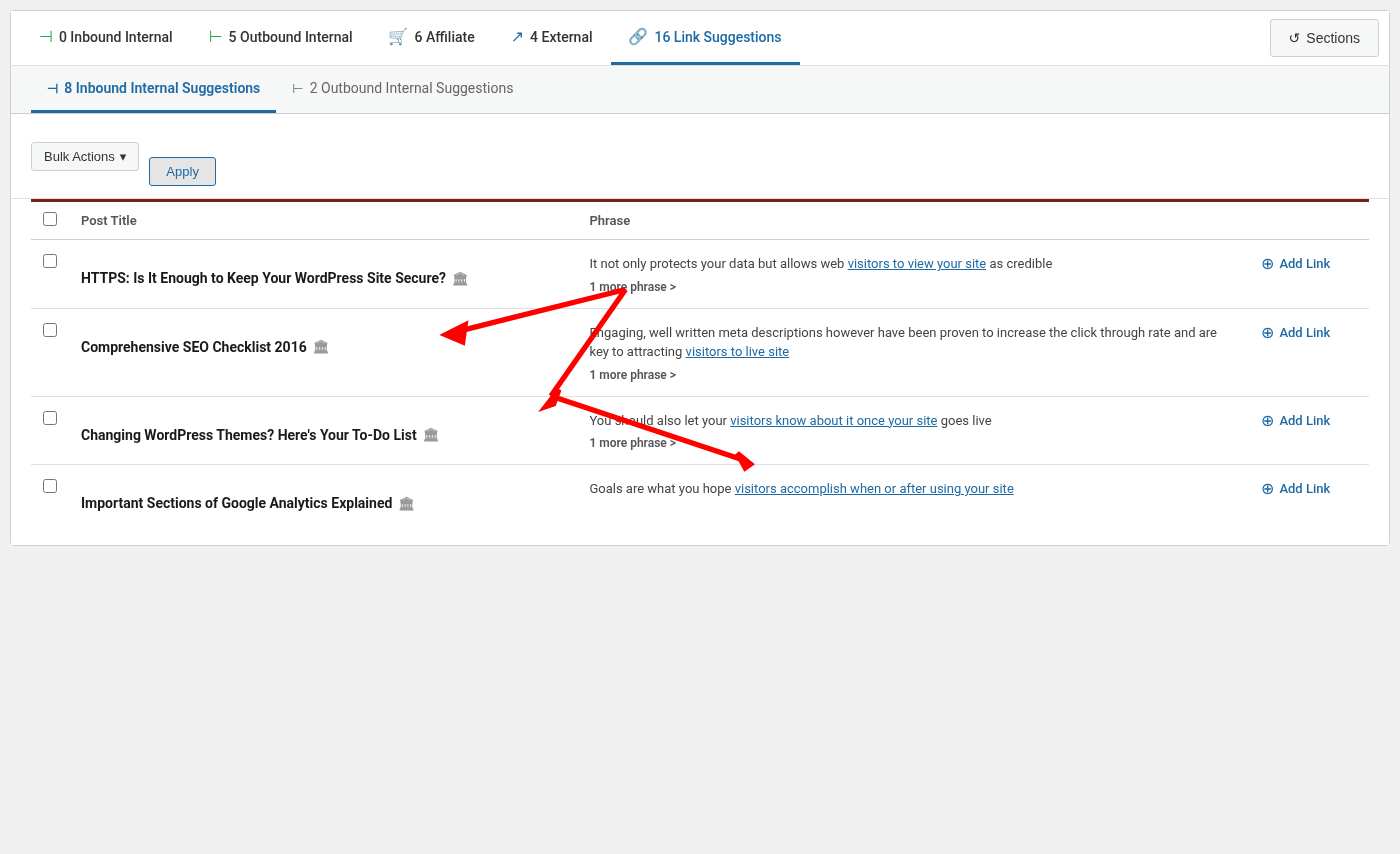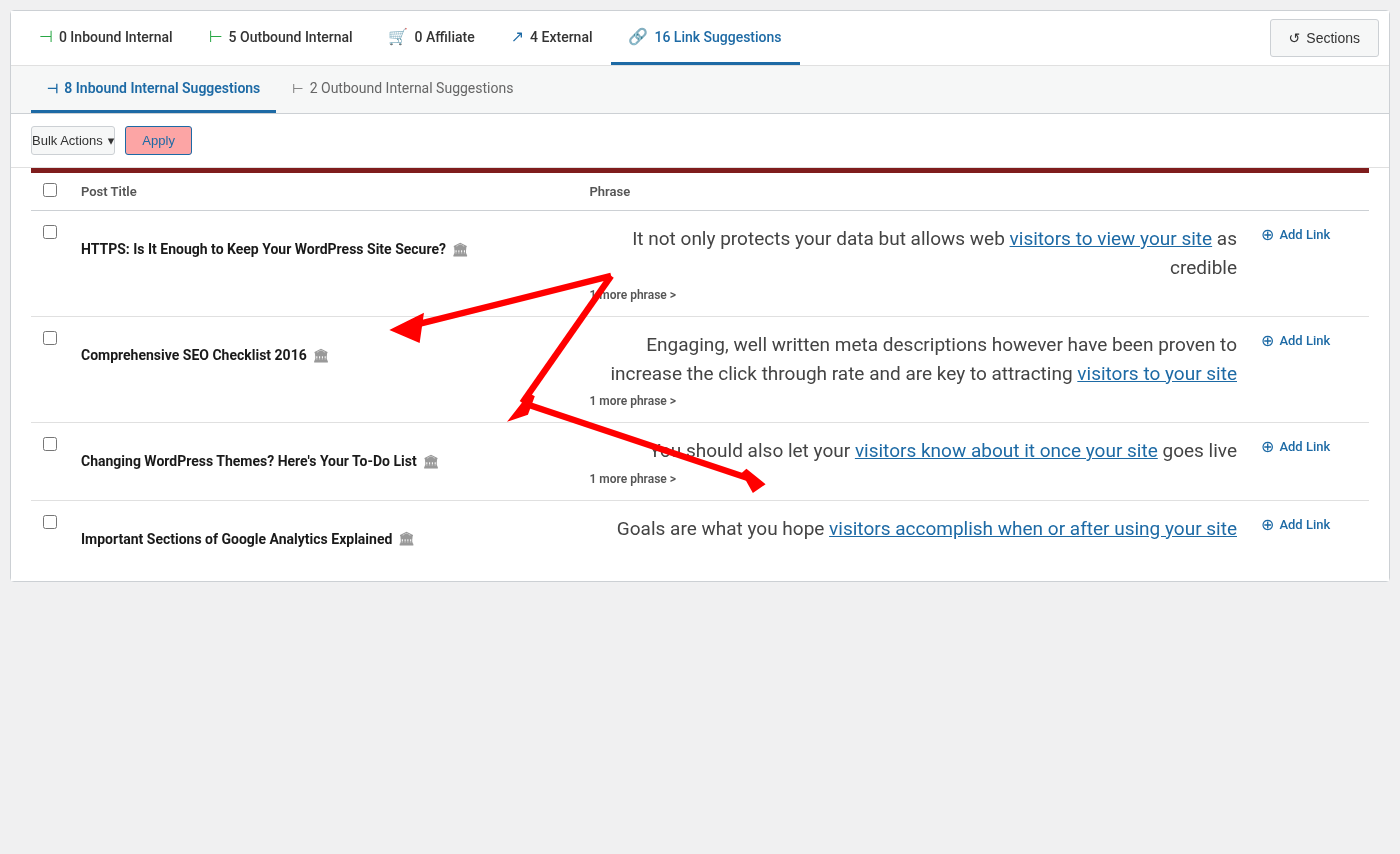--- a/index.html
+++ b/index.html
@@ -95,50 +95,51 @@
       align-items: center;
       gap: 10px;
       padding: 12px 20px;
       border-bottom: 1px solid #e0e0e0;
       background: #fff;
     }
     .bulk-actions-btn {
       display: flex;
       align-items: center;
       gap: 5px;
-      padding: 6px 0;
+      padding: 6px 12px;
       font-size: 13px;
       color: #333;
       border: 1px solid #ccd0d4;
       border-radius: 3px;
       background: #f6f7f7;
       cursor: pointer;
     }
     .apply-btn {
       padding: 6px 16px;
       font-size: 13px;
       color: #1d6aa5;
       border: 1px solid #1d6aa5;
       border-radius: 3px;
-      background: #fca5a5;
-      cursor: pointer;
+      background: #e5e5e5;
+      cursor: pointer;
+      margin-top: 31px;
     }
 
     
     .table-wrap {
       padding: 0 20px 20px;
       background: #fff;
     }
     table {
       width: 100%;
       border-collapse: collapse;
     }
     thead tr {
       border-bottom: 1px solid #ccd0d4;
-      border-top: 5px solid #7f1d1d;
+      border-top: 3px solid #7f1d1d;
     }
     thead th {
       padding: 10px 12px;
       font-size: 13px;
       font-weight: 600;
       color: #555;
       text-align: left;
     }
     tbody tr {
       border-bottom: 1px solid #e0e0e0;
@@ -151,21 +152,21 @@
     .post-title {
       font-weight: 700;
       font-size: 14px;
       color: #1a1a1a;
       display: flex;
       align-items: center;
       gap: 6px;
       margin-top: 16px;
     }
     .trash-icon { font-size: 13px; color: #999; cursor: pointer; }
-    .phrase-text { font-size: 19px; color: #444; line-height: 1.5; text-align: right; }
+    .phrase-text { font-size: 13px; color: #444; line-height: 1.5; }
     .phrase-link { color: #1d6aa5; text-decoration: underline; cursor: pointer; }
     .more-phrase {
       font-size: 12px;
       font-weight: 600;
       color: #555;
       margin-top: 6px;
       cursor: pointer;
     }
     .add-link-btn {
       display: flex;
@@ -211,21 +212,21 @@
     <div class="top-tab">
       <span class="tab-icon inbound">⊣</span>
       <span>0 Inbound Internal</span>
     </div>
     <div class="top-tab">
       <span class="tab-icon outbound">⊢</span>
       <span>5 Outbound Internal</span>
     </div>
     <div class="top-tab">
       <span class="tab-icon affiliate">🛒</span>
-      <span>0 Affiliate</span>
+      <span>6 Affiliate</span>
     </div>
     <div class="top-tab">
       <span class="tab-icon external">↗</span>
       <span>4 External</span>
     </div>
     <div class="top-tab active">
       <span class="tab-icon link-suggestions">🔗</span>
       <span>16 Link Suggestions</span>
     </div>
     <div class="top-tab-spacer"></div>
@@ -307,21 +308,21 @@
                 <span>Add Link</span>
               </a>
             </td>
           </tr>
           <tr>
             <td class="checkbox-col"><input type="checkbox" style=""></td>
             <td class="title-col">
               <div class="post-title">Comprehensive SEO Checklist 2016<span class="trash-icon">🏛</span></div>
             </td>
             <td class="phrase-col">
-              <div class="phrase-text">Engaging, well written meta descriptions however have been proven to increase the click through rate and are key to attracting <span class="phrase-link">visitors to your site</span></div>
+              <div class="phrase-text">Engaging, well written meta descriptions however have been proven to increase the click through rate and are key to attracting <span class="phrase-link">visitors to live site</span></div>
               <div class="more-phrase">1 more phrase &gt;</div>
             </td>
             <td class="action-col">
               <a class="add-link-btn" href="#">
                 <span style="font-size:16px; font-weight:300;">⊕</span> 
                 <span>Add Link</span>
               </a>
             </td>
           </tr>
           <tr>

